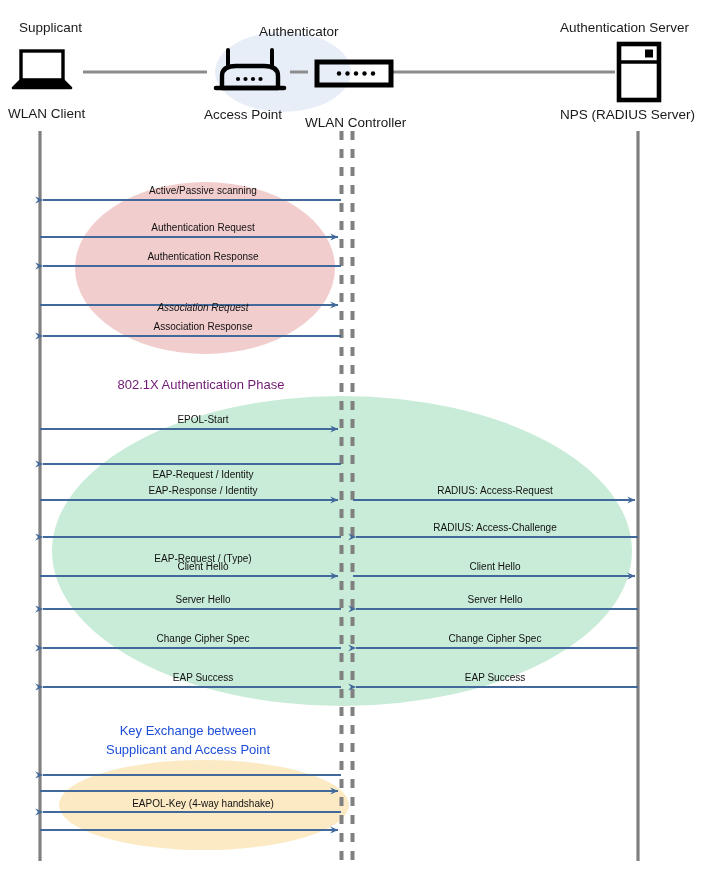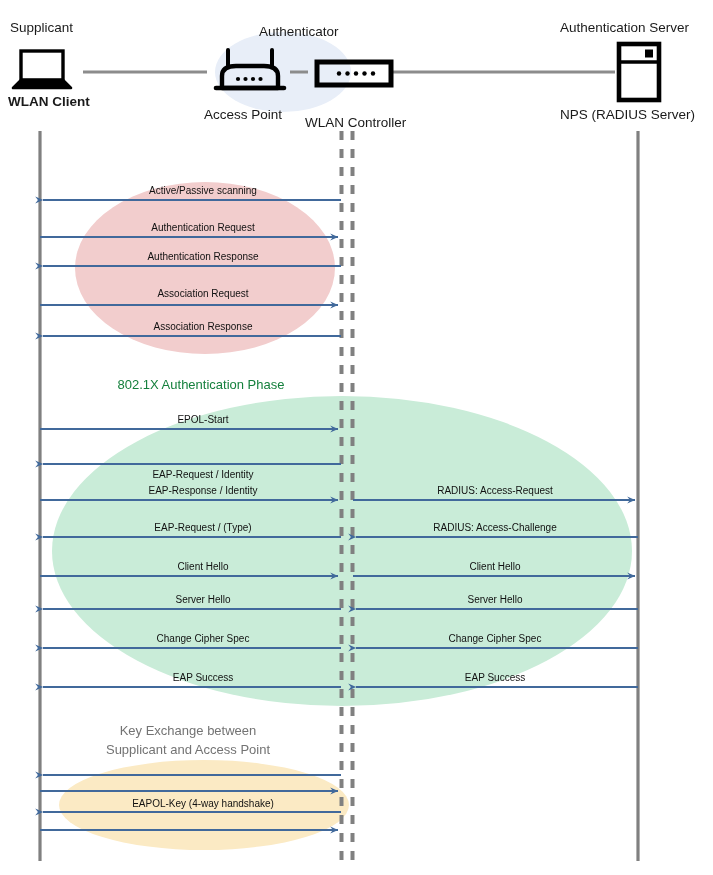--- a/index.html
+++ b/index.html
@@ -15,22 +15,22 @@
   }
   .msg{
     position:absolute;font-size:10px;color:#111;white-space:nowrap;
     transform:translate(-50%,-100%);text-align:right;
   }
   .phase{
     position:absolute;font-size:13px;white-space:nowrap;font-weight:400;
     transform:translate(-50%,0);text-align:center;line-height:19px;
   }
   .phase.red{color:#c0394b;}
-  .phase.green{color:#15803d;}
-  .phase.orange{color:#737373;}
+  .phase.green{color:#701a75;}
+  .phase.orange{color:#1d4ed8;}
 </style>
 </head>
 <body>
 
 <div id="stage">
 
   <svg viewBox="0 0 713 875" xmlns="http://www.w3.org/2000/svg">
     <defs>
       <marker id="ar" markerWidth="9" markerHeight="8" refX="8.4" refY="4" orient="auto" markerUnits="userSpaceOnUse">
         <path d="M0.6,0.4 L8.6,4 L0.6,7.6 L3.3,4 Z" fill="#41699b"></path>
@@ -119,45 +119,45 @@
     <g stroke="#41699b" stroke-width="1.9">
       <line x1="353" y1="500" x2="635" y2="500" marker-end="url(#ar)"></line>
       <line x1="638" y1="537" x2="356" y2="537" marker-end="url(#al)"></line>
       <line x1="353" y1="576" x2="635" y2="576" marker-end="url(#ar)"></line>
       <line x1="638" y1="609" x2="356" y2="609" marker-end="url(#al)"></line>
       <line x1="638" y1="648" x2="356" y2="648" marker-end="url(#al)"></line>
       <line x1="638" y1="687" x2="356" y2="687" marker-end="url(#al)"></line>
     </g>
   </svg>
 
-  <div class="nodelabel" style="left:10px;top:20px;">Supplicant</div>
+  <div class="nodelabel" style="left:19px;top:20px;">Supplicant</div>
   <div class="nodelabel" style="left:259px;top:24px;">Authenticator</div>
   <div class="nodelabel" style="left:560px;top:20px;">Authentication Server</div>
 
-  <div class="nodelabel" style="left:8px;top:94px;font-weight:bold;">WLAN Client</div>
+  <div class="nodelabel" style="left:8px;top:106px;">WLAN Client</div>
   <div class="nodelabel" style="left:204px;top:107px;">Access Point</div>
   <div class="nodelabel" style="left:305px;top:107px;margin-top:8px;">WLAN Controller</div>
   <div class="nodelabel" style="left:560px;top:107px;">NPS (RADIUS Server)</div>
 
   <div class="phase green" style="left:201px;top:375px;">802.1X Authentication Phase</div>
   <div class="phase orange" style="left:188px;top:721px;">
     <div>Key Exchange between</div>
     <div>Supplicant and Access Point</div>
   </div>
 
   <div class="msg" style="left:203px;top:196px;">Active/Passive scanning</div>
   <div class="msg" style="left:203px;top:233px;">Authentication Request</div>
   <div class="msg" style="left:203px;top:262px;">Authentication Response</div>
-  <div class="msg" style="left:203px;top:299px;">Association Request</div>
+  <div class="msg" style="left:203px;top:313px;font-style:italic;">Association Request</div>
   <div class="msg" style="left:203px;top:332px;">Association Response</div>
 
   <div class="msg" style="left:203px;top:425px;">EPOL-Start</div>
   <div class="msg" style="left:203px;top:460px;margin-top:20px;">EAP-Request / Identity</div>
   <div class="msg" style="left:203px;top:496px;">EAP-Response / Identity</div>
-  <div class="msg" style="left:203px;top:533px;">EAP-Request / (Type)</div>
+  <div class="msg" style="left:203px;top:564px;">EAP-Request / (Type)</div>
   <div class="msg" style="left:203px;top:572px;">Client Hello</div>
   <div class="msg" style="left:203px;top:605px;">Server Hello</div>
   <div class="msg" style="left:203px;top:644px;">Change Cipher Spec</div>
   <div class="msg" style="left:203px;top:683px;">EAP Success</div>
 
   <div class="msg" style="left:203px;top:809px;">EAPOL-Key (4-way handshake)</div>
 
   <div class="msg" style="left:495px;top:496px;">RADIUS: Access-Request</div>
   <div class="msg" style="left:495px;top:533px;">RADIUS: Access-Challenge</div>
   <div class="msg" style="left:495px;top:572px;">Client Hello</div>

